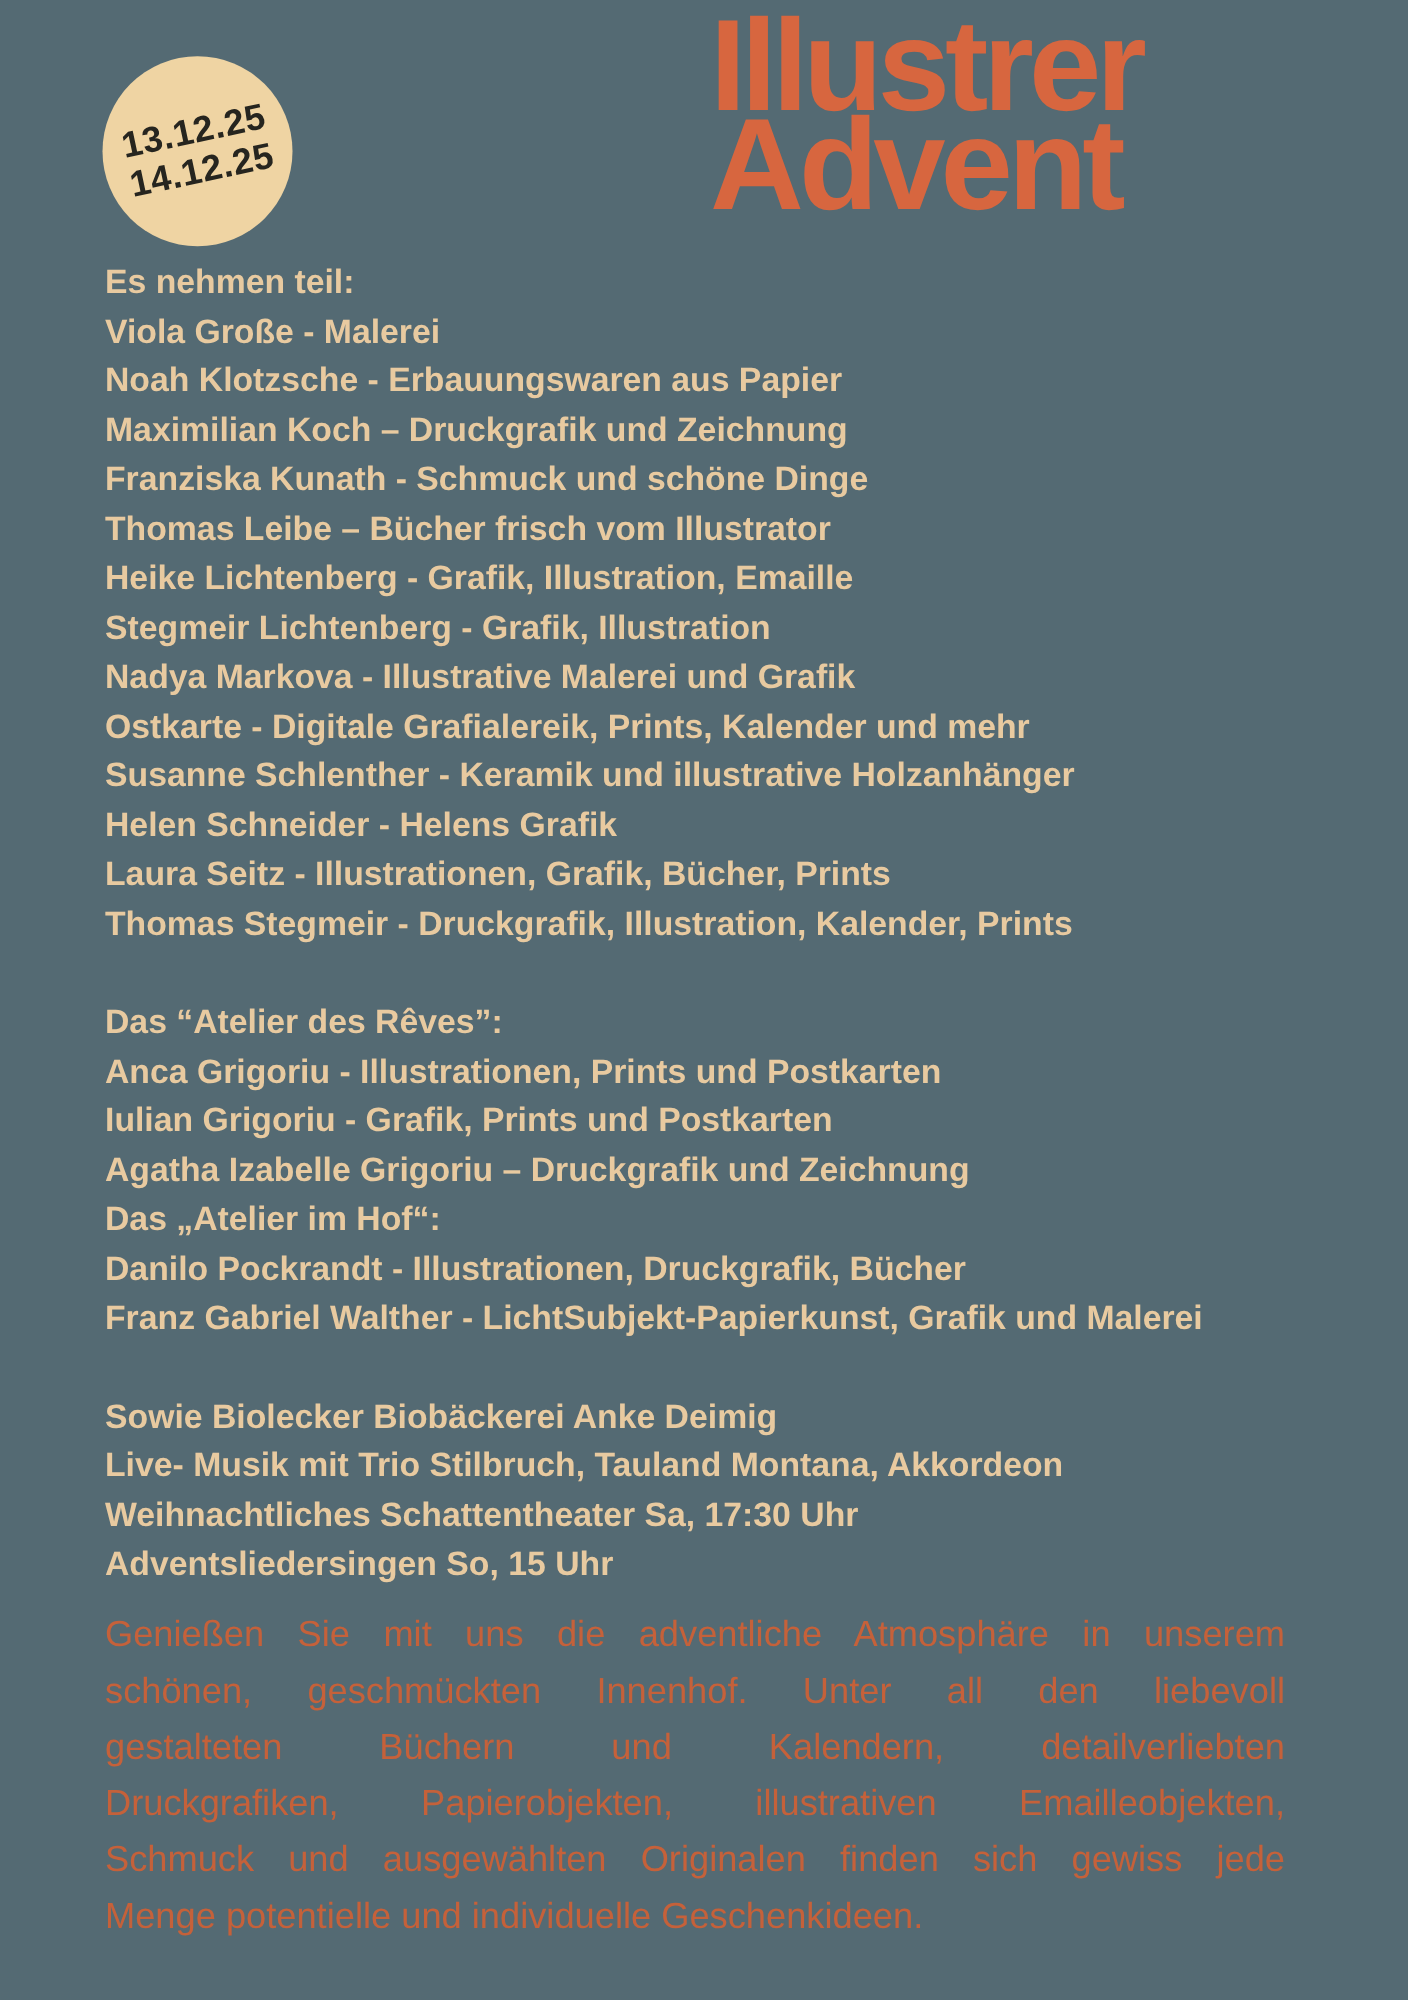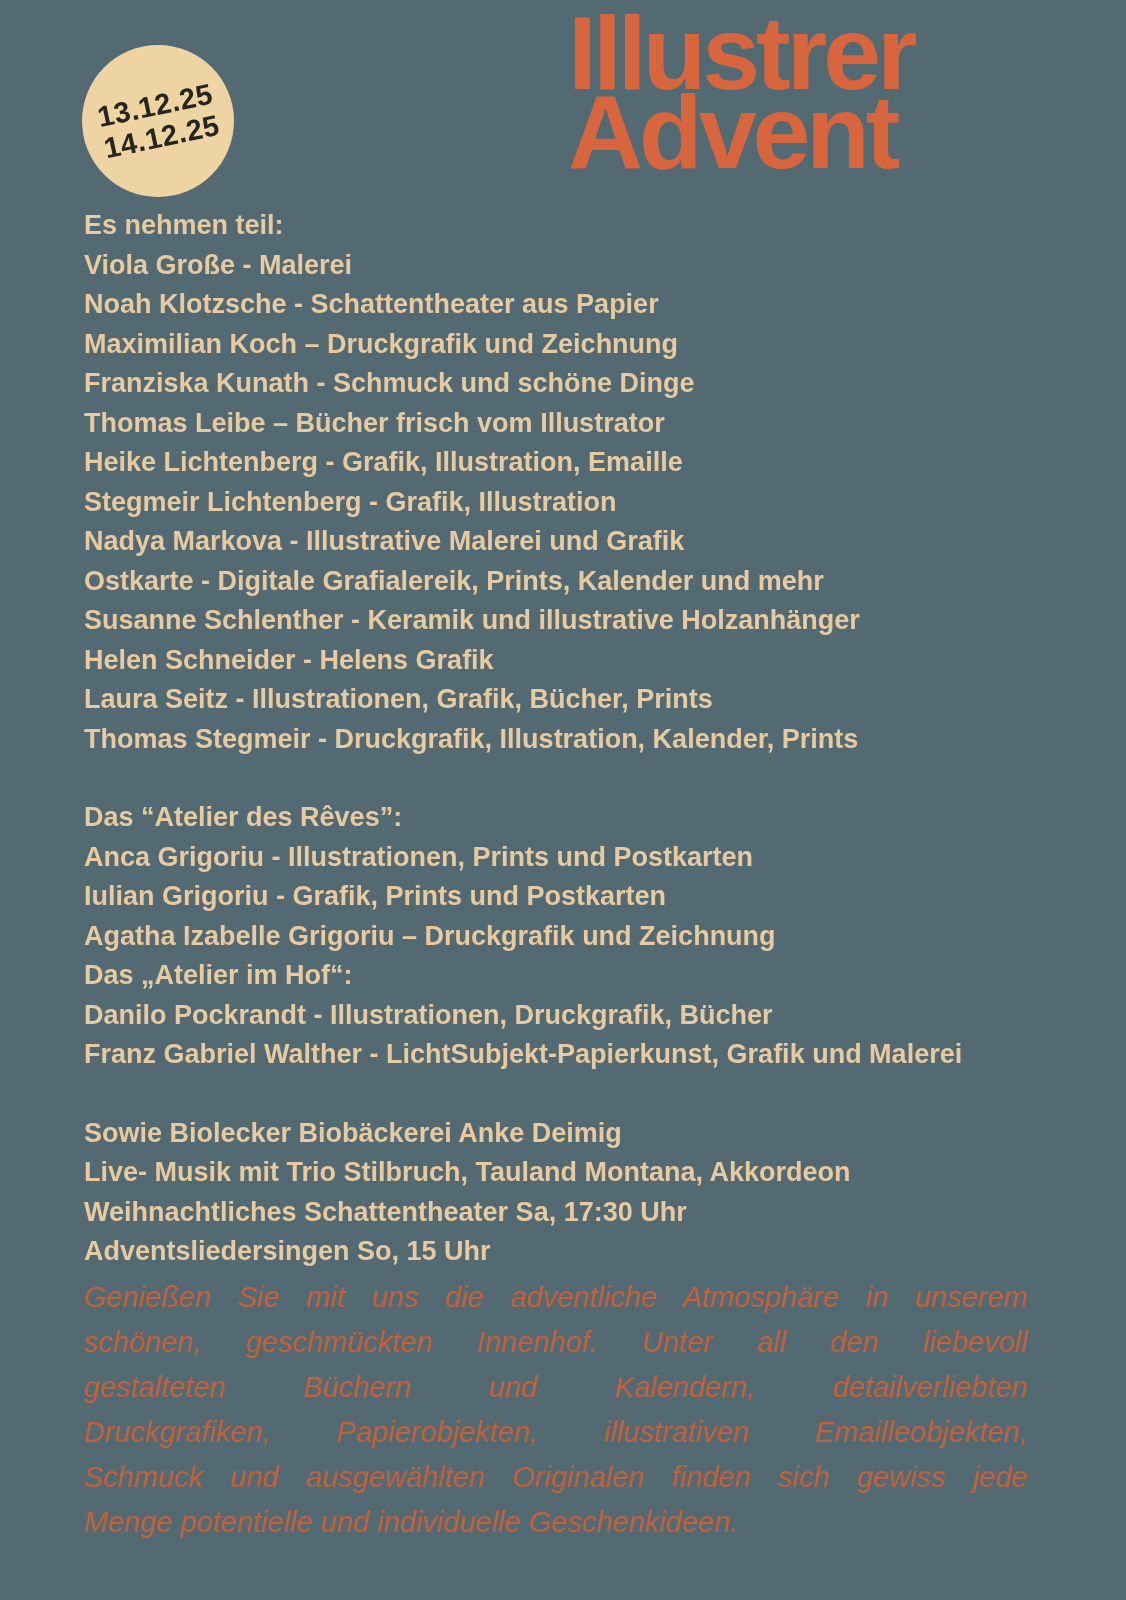--- a/index.html
+++ b/index.html
@@ -67,26 +67,25 @@
     line-height: 39.5px;
   }
   .group .line {
     white-space: nowrap;
   }
   .gap-after {
     margin-bottom: 39px;
   }
 
   .closing {
-    margin-top: 3px;
+    margin-top: 14px;
     color: var(--orange-text, #c5613a);
     font-size: 29px;
     line-height: 45px;
     width: 944px;
-    font-style: italic;
   }
   .par-line {
     text-align: justify;
     text-align-last: justify;
   }
   .par-line:last-child {
     text-align-last: left;
   }
 </style>
 </head>
@@ -101,21 +100,21 @@
 
 <div class="title">
   <div>Illustrer</div>
   <div>Advent</div>
 </div>
 
 <div class="content">
   <div class="group gap-after">
       <div class="line">Es nehmen teil:</div>
       <div class="line">Viola Große - Malerei</div>
-      <div class="line">Noah Klotzsche - Schattentheater aus Papier</div>
+      <div class="line">Noah Klotzsche - Erbauungswaren aus Papier</div>
       <div class="line">Maximilian Koch – Druckgrafik und Zeichnung</div>
       <div class="line">Franziska Kunath - Schmuck und schöne Dinge</div>
       <div class="line">Thomas Leibe – Bücher frisch vom Illustrator</div>
       <div class="line">Heike Lichtenberg - Grafik, Illustration, Emaille</div>
       <div class="line">Stegmeir Lichtenberg - Grafik, Illustration</div>
       <div class="line">Nadya Markova - Illustrative Malerei und Grafik</div>
       <div class="line">Ostkarte - Digitale Grafialereik, Prints, Kalender und mehr</div>
       <div class="line">Susanne Schlenther - Keramik und illustrative Holzanhänger</div>
       <div class="line">Helen Schneider - Helens Grafik</div>
       <div class="line">Laura Seitz - Illustrationen, Grafik, Bücher, Prints</div>

